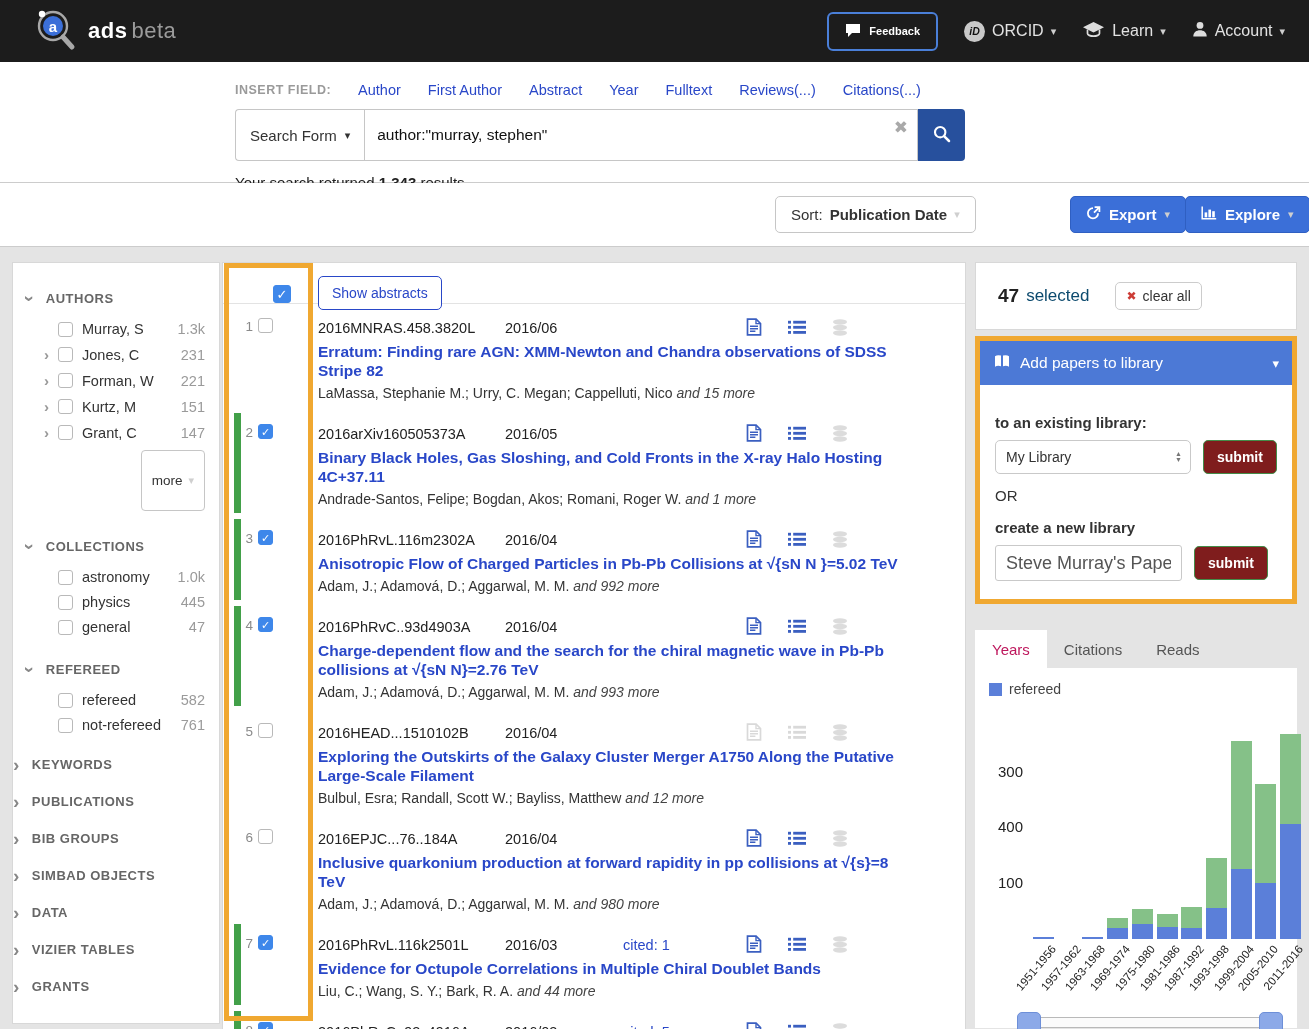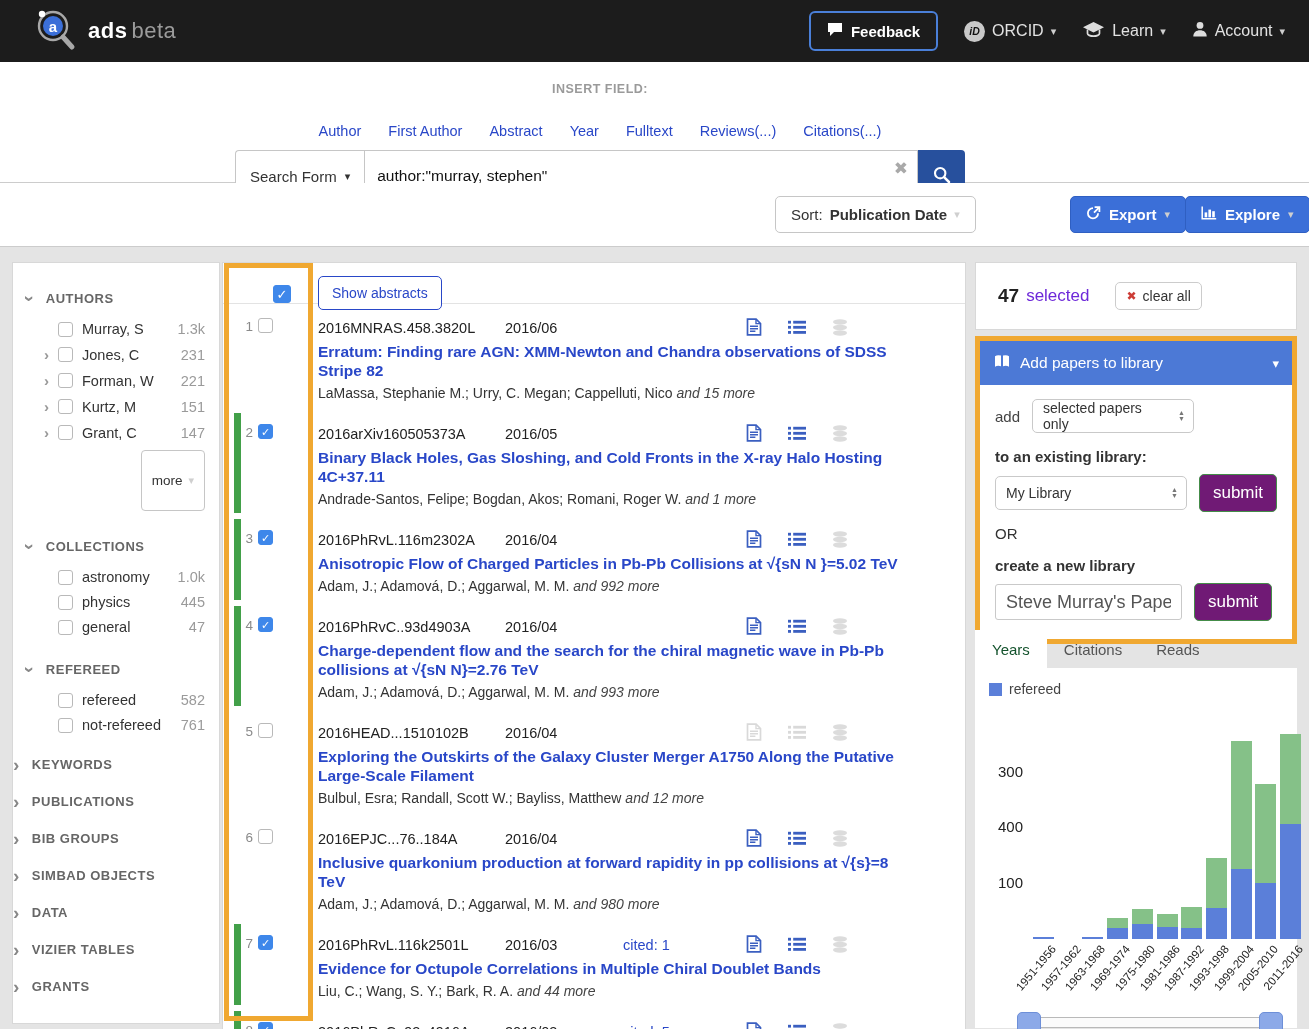--- a/index.html
+++ b/index.html
@@ -6,29 +6,29 @@
   html,body { background:#e4e4e4; }
   body { font-family:"Liberation Sans","DejaVu Sans",sans-serif; color:#222; }
   .page { position:relative; width:1309px; height:1029px; overflow:hidden; background:#e4e4e4; }
 
   
   .navbar { position:absolute; top:0; left:0; width:100%; height:62px; background:#1c1c1c; display:flex; align-items:center; padding:0 24px; }
   .brand { display:flex; align-items:center; gap:10px; margin-left:8px; cursor:pointer; }
   .brand-text { font-size:22px; color:#fff; font-weight:bold; letter-spacing:.5px; }
   .brand-text .beta { font-weight:normal; color:#9b9b9b; margin-left:4px; }
   .nav-right { margin-left:auto; display:flex; align-items:center; gap:26px; }
-  .feedback-btn { display:flex; align-items:center; gap:8px; border:2px solid #4a7fd8; border-radius:6px; background:transparent; color:#fff; font-weight:bold; font-size:15px; padding:9px 16px; cursor:pointer; font-family:inherit; }
+  .feedback-btn { display:flex; align-items:center; gap:8px; border:2px solid #4a7fd8; border-radius:6px; background:transparent; color:#fff; font-weight:bold; font-size:11px; padding:9px 16px; cursor:pointer; font-family:inherit; }
   .nav-item { display:flex; align-items:center; gap:7px; color:#e2e2e2; font-size:16px; cursor:pointer; }
   .caret { font-size:11px; color:#cfcfcf; }
   .orcid-badge { width:21px; height:21px; border-radius:50%; background:#c9c9c9; color:#111; font-size:10.5px; font-weight:bold; font-style:italic; display:flex; align-items:center; justify-content:center; }
 
   
   .search-section { position:absolute; top:62px; left:0; width:100%; height:121px; background:#fff; border-bottom:1px solid #ccc; }
   .search-inner { position:absolute; left:235px; top:0; width:730px; }
-  .field-row { display:flex; align-items:center; gap:27px; margin-top:20px;flex-direction:column; }
+  .field-row { display:flex; align-items:center; gap:27px; margin-top:20px; }
   .insert-label { color:#9a9a9a; font-size:12.5px; font-weight:bold; letter-spacing:.5px; }
   .field-link { color:#2947c8; font-size:14.5px; cursor:pointer; }
   .search-bar { display:flex; margin-top:11px; height:52px; }
   .form-btn { display:flex; align-items:center; gap:8px; background:#fff; border:1px solid #c6c6c6; border-right:none; border-radius:4px 0 0 4px; padding:0 14px; font-size:15px; color:#333; cursor:pointer; font-family:inherit; }
   .form-btn .caret { color:#333; }
   .query-wrap { position:relative; flex:1; }
   .query-input { width:100%; height:100%; border:1px solid #c6c6c6; padding:0 38px 0 12px; font-size:15.5px; color:#111; font-family:inherit; }
   .clear-x { position:absolute; right:10px; top:8px; color:#a9a9a9; font-size:17px; font-weight:bold; cursor:pointer; }
   .search-go { width:47px; border:none; background:#27509d; border-radius:0 4px 4px 0; display:flex; align-items:center; justify-content:center; cursor:pointer; }
   .returned { margin-top:13px; font-size:15px; color:#222; }
@@ -79,43 +79,43 @@
   .ic { cursor:pointer; }
   .ic-doc { color:#3b5fc0; } .ic-list { color:#3b5fc0; } .ic-db { color:#dcdcdc; }
   .muted .ic-doc, .muted .ic-list { color:#d9d9d9; }
   .rtitle { color:#2947c8; font-weight:bold; font-size:15.5px; line-height:19px; max-width:600px; margin:3px 0 5px; cursor:pointer; }
   .rauthors { font-size:14px; color:#333; }
   .rauthors i { color:#444; }
 
   
   .sel-panel { position:absolute; left:975px; top:262px; width:322px; height:68px; display:flex; align-items:center; padding:0 22px; }
   .sel-count { font-size:19px; font-weight:bold; }
-  .sel-word { font-size:17px; color:#6d28d9; margin-left:7px; }
+  .sel-word { font-size:17px; color:#0c4a6e; margin-left:7px; }
   .clearall-btn { margin-left:26px; border:1px solid #ccc; background:#fff; border-radius:5px; font-size:14px; color:#333; padding:5px 10px; display:flex; align-items:center; gap:6px; cursor:pointer; font-family:inherit; }
   .red-x { color:#cc3c36; font-weight:bold; font-size:12px; }
 
   .lib-panel { position:absolute; left:975px; top:336px; width:322px; border:5px solid #f0a831; background:#fff; }
   .lib-head { background:#4c79d6; height:44px; display:flex; align-items:center; padding:0 13px; color:#fff; font-size:15.5px; cursor:pointer; }
   .lib-head .lbl { margin-left:9px; }
   .lib-head .caret { margin-left:auto; color:#fff; font-size:13px; }
   .lib-body { padding:14px 15px 18px; }
   .inline-row { display:flex; align-items:center; gap:12px; }
   .sel-box { border:1px solid #c9c9c9; border-radius:5px; height:34px; display:flex; align-items:center; padding:0 8px 0 10px; font-size:14px; color:#333; cursor:pointer; background:#fff; }
   .sel-box .stepper { margin-left:auto; padding-left:8px; display:flex; flex-direction:column; line-height:6px; color:#777; font-size:7px; }
   .w160 { width:162px; } .w195 { width:196px; }
   .bold-label { font-weight:bold; font-size:15px; color:#333; margin:15px 0 9px; }
   .or-label { font-size:15px; color:#333; margin:13px 0 2px; }
-  .submit-btn { background:#701a75; border:1px solid #448c49; color:#fff; font-weight:normal; font-size:17px; border-radius:5px; padding:8px 13px; cursor:pointer; font-family:inherit; }
+  .submit-btn { background:#7f1d1d; border:1px solid #448c49; color:#fff; font-weight:bold; font-size:14px; border-radius:5px; padding:8px 13px; cursor:pointer; font-family:inherit; }
   .newlib-input { width:187px; height:36px; border:1px solid #c9c9c9; border-radius:3px; padding:0 10px; font-size:18px; color:#555; font-family:inherit; }
 
   
   .chart-panel { position:absolute; left:975px; top:630px; width:322px; }
   .tabs { display:flex; }
   .tab { padding:11px 17px 10px; font-size:15px; color:#555; cursor:pointer; }
-  .tab.active { background:#fff; color:#14532d; }
+  .tab.active { background:#fff; color:#be185d; }
   .chart-card { background:#fff; padding:13px 14px 20px; height:360px; }
   .legend { display:flex; align-items:center; gap:7px; font-size:14px; color:#444; }
   .legend-swatch { width:13px; height:13px; background:#5b7fd9; display:inline-block; }
   .plot { position:relative; height:240px; margin-top:2px; }
   .ytick { position:absolute; left:0; width:34px; text-align:right; font-size:15px; color:#222; }
   .bars { position:absolute; left:44px; bottom:0; width:274px; height:212px; }
   .bar { position:absolute; bottom:0; width:21px; display:flex; flex-direction:column; justify-content:flex-end; }
   .bar .seg-g { background:#85c188; }
   .bar .seg-b { background:#5b7fd9; }
   .xlabels { position:relative; height:74px; }
@@ -706,30 +706,20 @@
       <span>
         <svg width="18" height="15" viewBox="0 0 18 15">
             <path d="M2 2.2 q2.3-1.5 6-.6 v10.6 q-3.7-.9-6 .6 z" fill="#fff"></path>
             <path d="M16 2.2 q-2.3-1.5-6-.6 v10.6 q3.7-.9 6 .6 z" fill="#fff"></path>
           </svg>
       </span>
       <span class="lbl">Add papers to library</span>
       <span class="caret">▾</span>
     </div>
     <div class="lib-body">
-      <div class="inline-row">
-        <span style="font-size:15px;color:#444;">add</span>
-        <span class="sel-box w160">
-          <span>selected papers only</span>
-          <span class="stepper">
-              <span>▲</span>
-              <span>▼</span>
-            </span>
-        </span>
-      </div>
       <div class="bold-label">to an existing library:</div>
       <div class="inline-row">
         <span class="sel-box w195">
           <span>My Library</span>
           <span class="stepper">
               <span>▲</span>
               <span>▼</span>
             </span>
         </span>
         <button class="submit-btn">submit</button>

